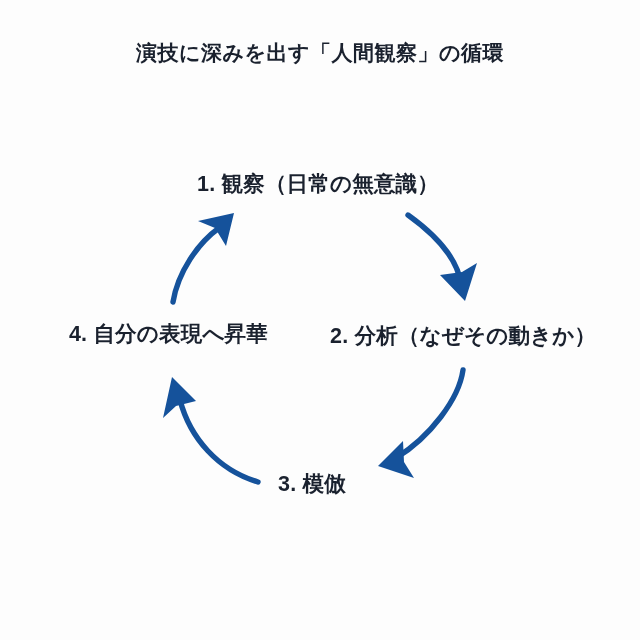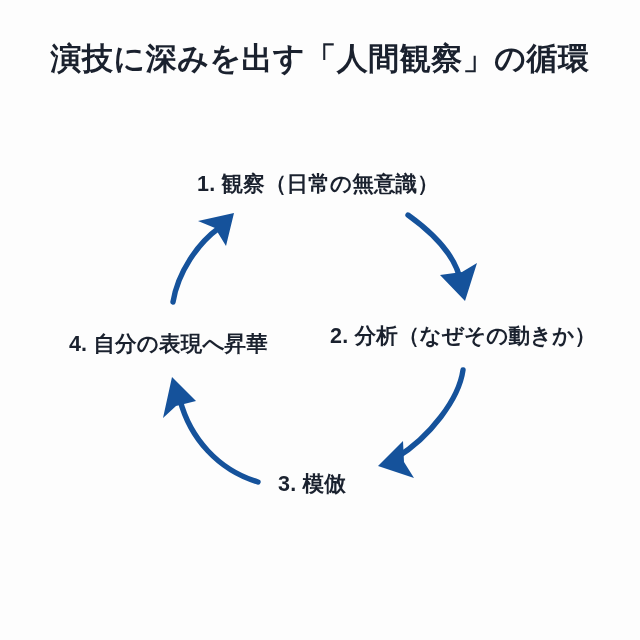--- a/index.html
+++ b/index.html
@@ -21,21 +21,21 @@
     background: #fdfdfd;
   }
 
   
   #title {
     position: absolute;
     left: 0;
     top: 40px;
     width: 640px;
     text-align: center;
-    font-size: 31px;
+    font-size: 21px;
     font-weight: 700;
     letter-spacing: 0.5px;
     color: #1a212e;
     line-height: 1.25;
     white-space: nowrap;
   }
 
   
   #cycle {
     position: absolute;
@@ -80,21 +80,21 @@
   .node-bottom {
     left: 0;
     width: 640px;
     top: 472px;
     text-align: center;
     transform: translateX(-8px);
   }
   
   .node-left {
     right: 352px;
-    top: 332px;
+    top: 322px;
     text-align: right;
   }
 </style>
 </head>
 <body>
 
 <div id="slide">
 
   <div id="title">演技に深みを出す「人間観察」の循環</div>
 

